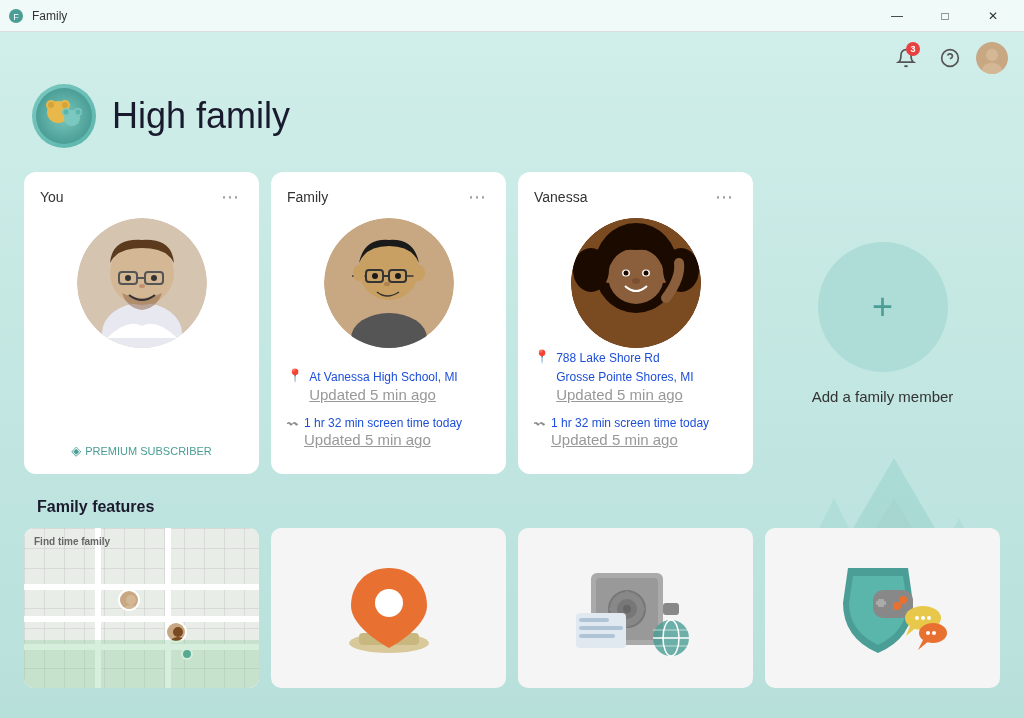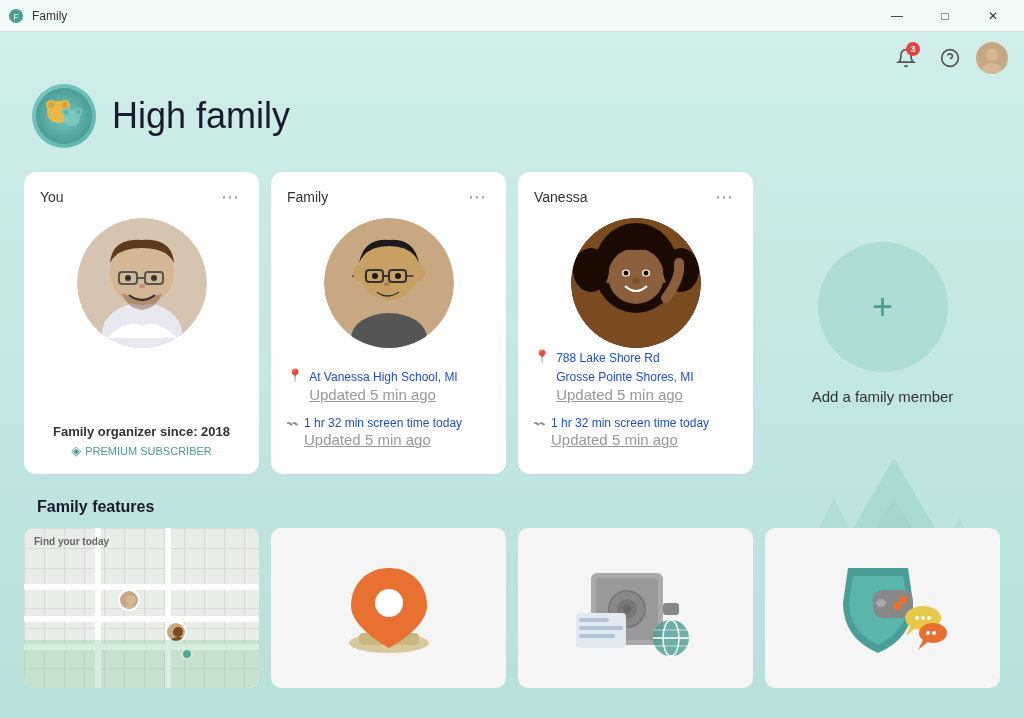--- a/index.html
+++ b/index.html
@@ -475,21 +475,20 @@
           <ellipse cx="65" cy="68" rx="3" ry="2" fill="#c49070"></ellipse>
 
           <path d="M45 75 Q65 85 85 75 Q80 90 65 92 Q50 90 45 75Z" fill="#8b6040" opacity="0.5"></path>
 
           <path d="M52 77 Q65 87 78 77" fill="none" stroke="#333" stroke-width="2"></path>
 
           <path d="M30 120 Q50 100 65 108 Q80 100 100 120" fill="white"></path>
         </svg>
       </div>
       <div class="card-info">
-        <div class="card-organizer">Family organizer since: 2018</div>
         <div class="premium-badge">
           <span class="premium-icon">◈</span>
           <span>PREMIUM SUBSCRIBER</span>
         </div>
       </div>
     </div>
 
     <div class="card">
       <div class="card-header">
         <span class="card-name">Family</span>
@@ -611,21 +610,21 @@
       <div class="feature-card">
         <div class="feature-map">
           <div class="map-grid"></div>
 
           <div class="map-road-h" style="top:35%;"></div>
           <div class="map-road-h" style="top:55%;"></div>
           <div class="map-road-h" style="top:72%;"></div>
           <div class="map-road-v" style="left:30%;"></div>
           <div class="map-road-v" style="left:60%;"></div>
 
-          <div style="position:absolute;top:8px;left:10px;font-size:10px;color:#666;font-weight:600;z-index:3;">Find your today</div>
+          <div style="position:absolute;top:8px;left:10px;font-size:10px;color:#666;font-weight:600;z-index:3;">Find time family</div>
 
           <div class="map-avatar-pin" style="top:38%;left:40%;">
             <svg width="22" height="22" viewBox="0 0 22 22">
                 <circle cx="11" cy="9" r="5" fill="#d4b896"></circle>
                 <ellipse cx="11" cy="20" rx="8" ry="6" fill="#d4b896"></ellipse>
               </svg>
           </div>
           <div class="map-avatar-pin" style="top:58%;left:60%;">
             <svg width="22" height="22" viewBox="0 0 22 22">
                 <circle cx="11" cy="9" r="5" fill="#7a4a20"></circle>

